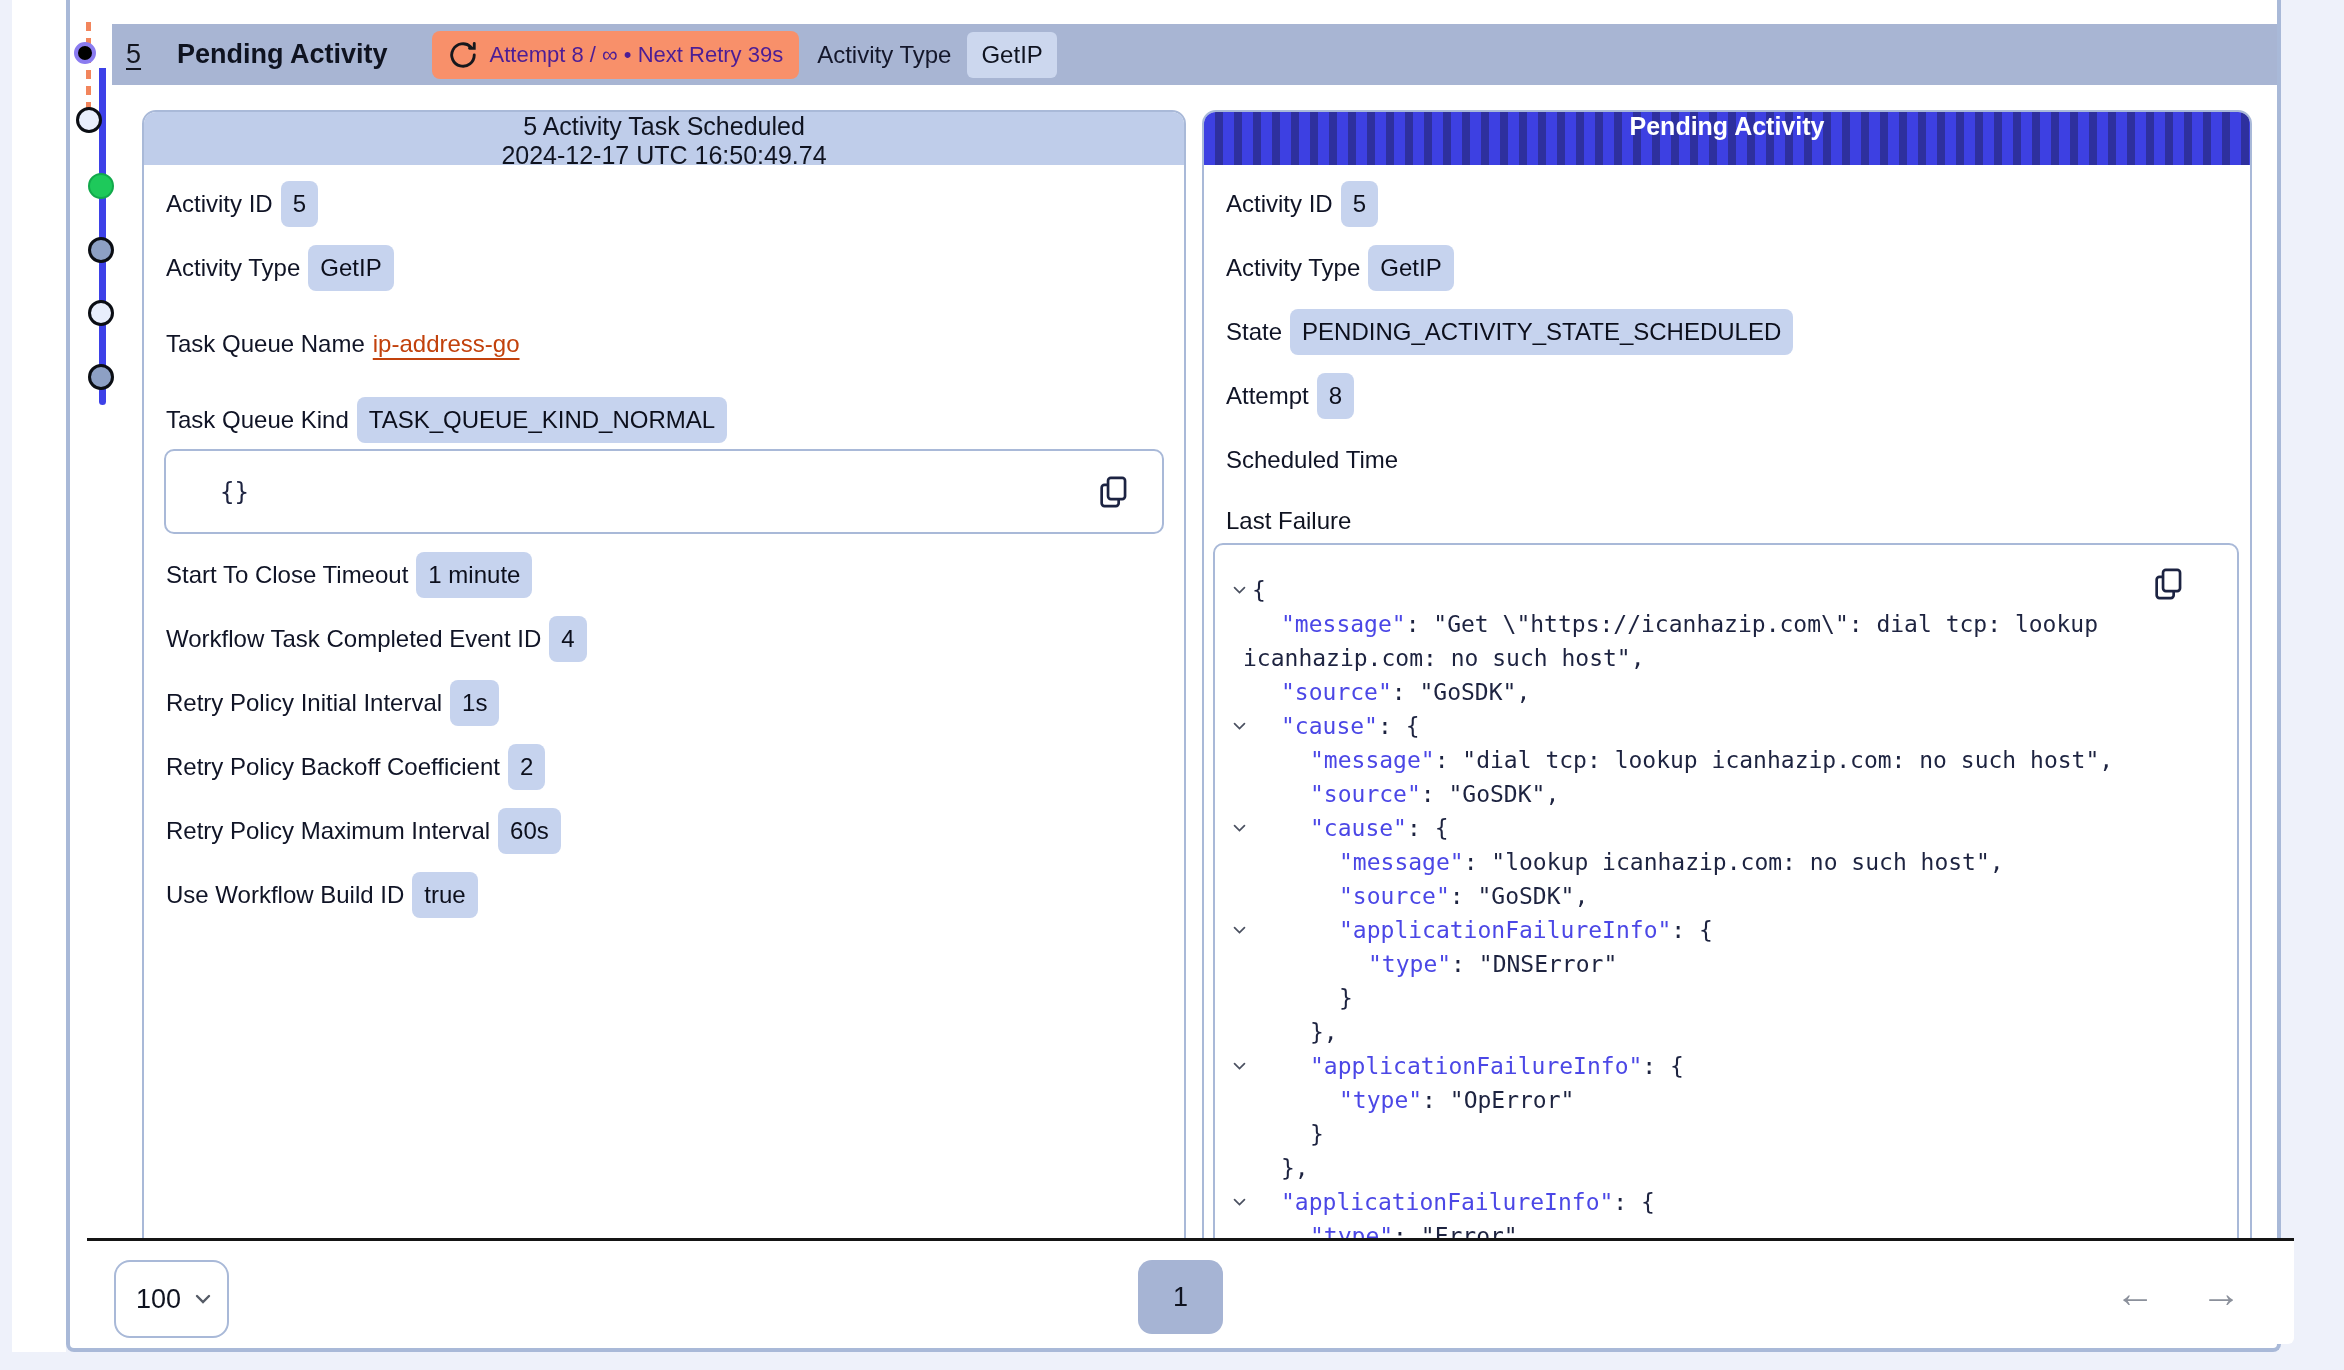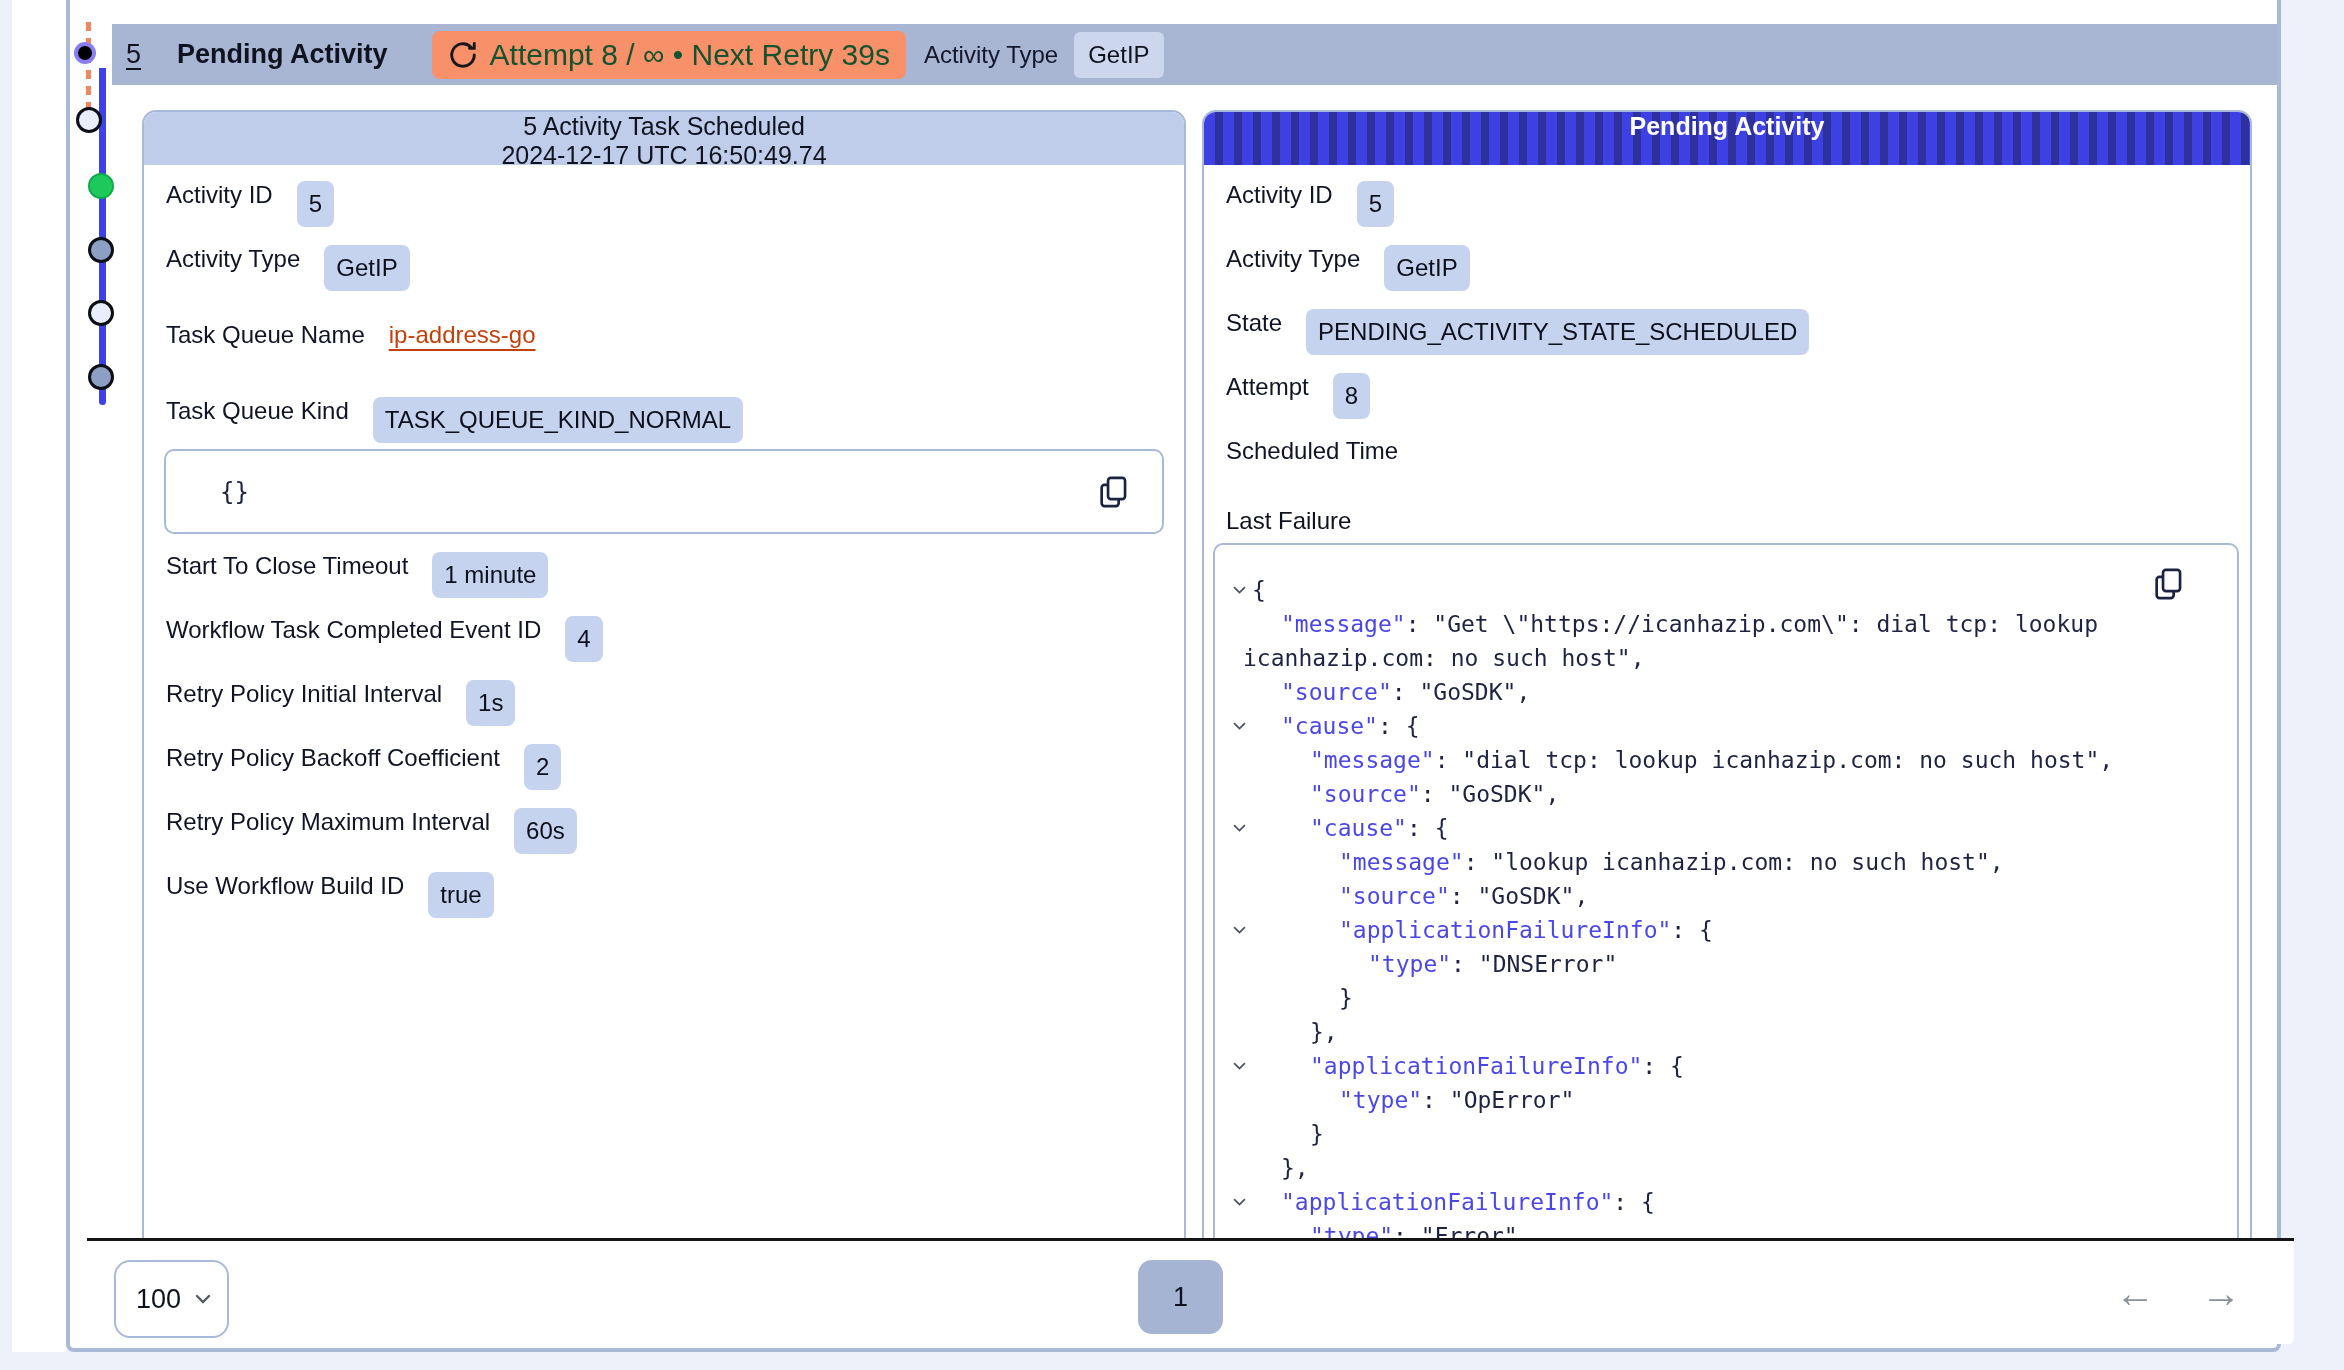--- a/index.html
+++ b/index.html
@@ -25,36 +25,36 @@
   .dot-open{background:var(--dot-white);border:3px solid #0b0e14;}
   .dot-green{background:var(--green-dot);border:2px solid #12a94b;}
   .dot-gray{background:var(--gray-dot);border:3px solid #0b0e14;}
 
   
   .band{position:absolute;left:42px;top:24px;width:2165px;height:61px;background:var(--band-bg);
     display:flex;align-items:center;padding-left:14px;}
   .band-event-id{font-size:27px;text-decoration:underline;text-underline-offset:5px;color:#12151f;}
   .band-title{font-size:27px;font-weight:700;margin-left:36px;}
   .retry-badge{margin-left:44px;height:48px;background:var(--orange);border-radius:8px;
-    display:flex;align-items:center;gap:12px;padding:0 16px;font-size:30px;color:#14532d;}
+    display:flex;align-items:center;gap:12px;padding:0 16px;font-size:22px;color:#4c1d95;}
   .band-type-label{margin-left:18px;font-size:24px;color:#14172b;}
   .band-type-badge{margin-left:16px;height:46px;background:#ccd7ee;border-radius:6px;
     display:flex;align-items:center;padding:0 14px;font-size:24px;}
 
   
   .panel{position:absolute;top:110px;height:1400px;background:#fff;border:2px solid var(--border);
     border-radius:14px 14px 0 0;}
   .panel-left{left:72px;width:1044px;}
   .panel-right{left:1132px;width:1050px;}
   .panel-header{height:53px;display:flex;align-items:center;justify-content:space-between;
     padding:0 22px;font-size:25px;border-radius:12px 12px 0 0;background:var(--panel-header-bg);flex-direction:column;}
   .panel-header-striped{background:repeating-linear-gradient(90deg,#3d40e2 0 11px,var(--stripe-dark) 11px 19px);
     color:#fff;font-weight:700;justify-content:flex-start;padding:0 14px;}
 
-  .field-row{display:flex;align-items:flex-start;gap:24px;height:46px;margin-top:18px;padding-left:22px;font-size:24px;}
+  .field-row{display:flex;align-items:center;gap:8px;height:46px;margin-top:18px;padding-left:22px;font-size:24px;}
   .rows-first-16 .field-row:first-child{margin-top:16px;}
   .rows1 .field-row:nth-child(3),.rows1 .field-row:nth-child(4){margin-top:30px;}
   .field-label{color:#101426;white-space:nowrap;}
   .field-badge{background:var(--badge-bg);border-radius:8px;height:46px;display:flex;align-items:center;
     padding:0 12px;white-space:nowrap;color:#0c0f1c;}
   .field-link{color:#c2410c;text-decoration:underline;text-underline-offset:6px;cursor:pointer;white-space:nowrap;}
 
   .section-label{font-size:24px;padding-left:22px;margin-top:24px;height:32px;display:flex;align-items:center;}
   .code-box{position:relative;margin:6px 20px 0 20px;border:2px solid var(--border);border-radius:10px;background:#fff;}
   .code-box-small{height:85px;display:flex;align-items:center;}

